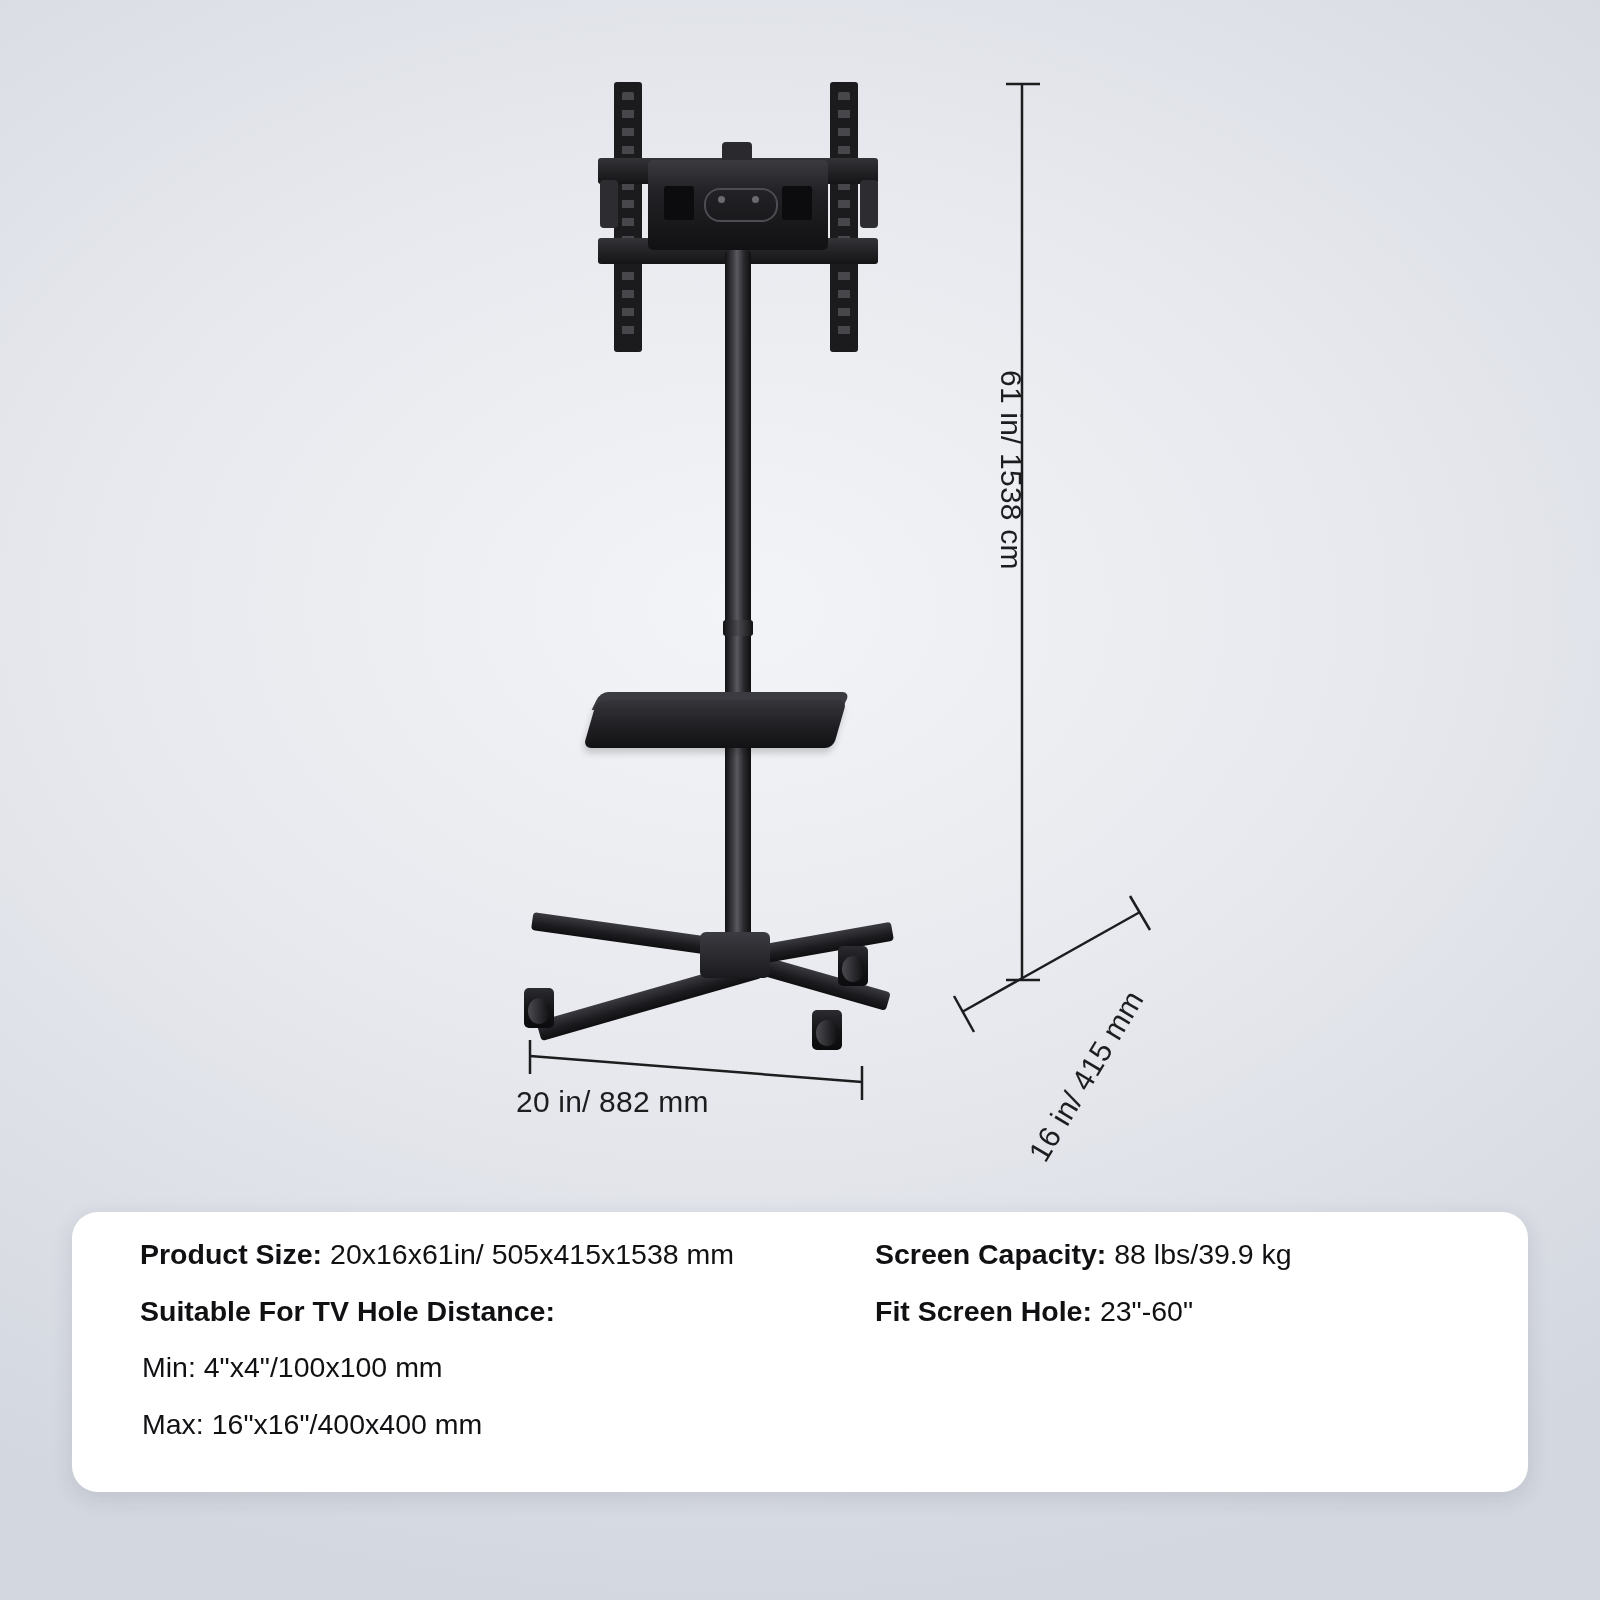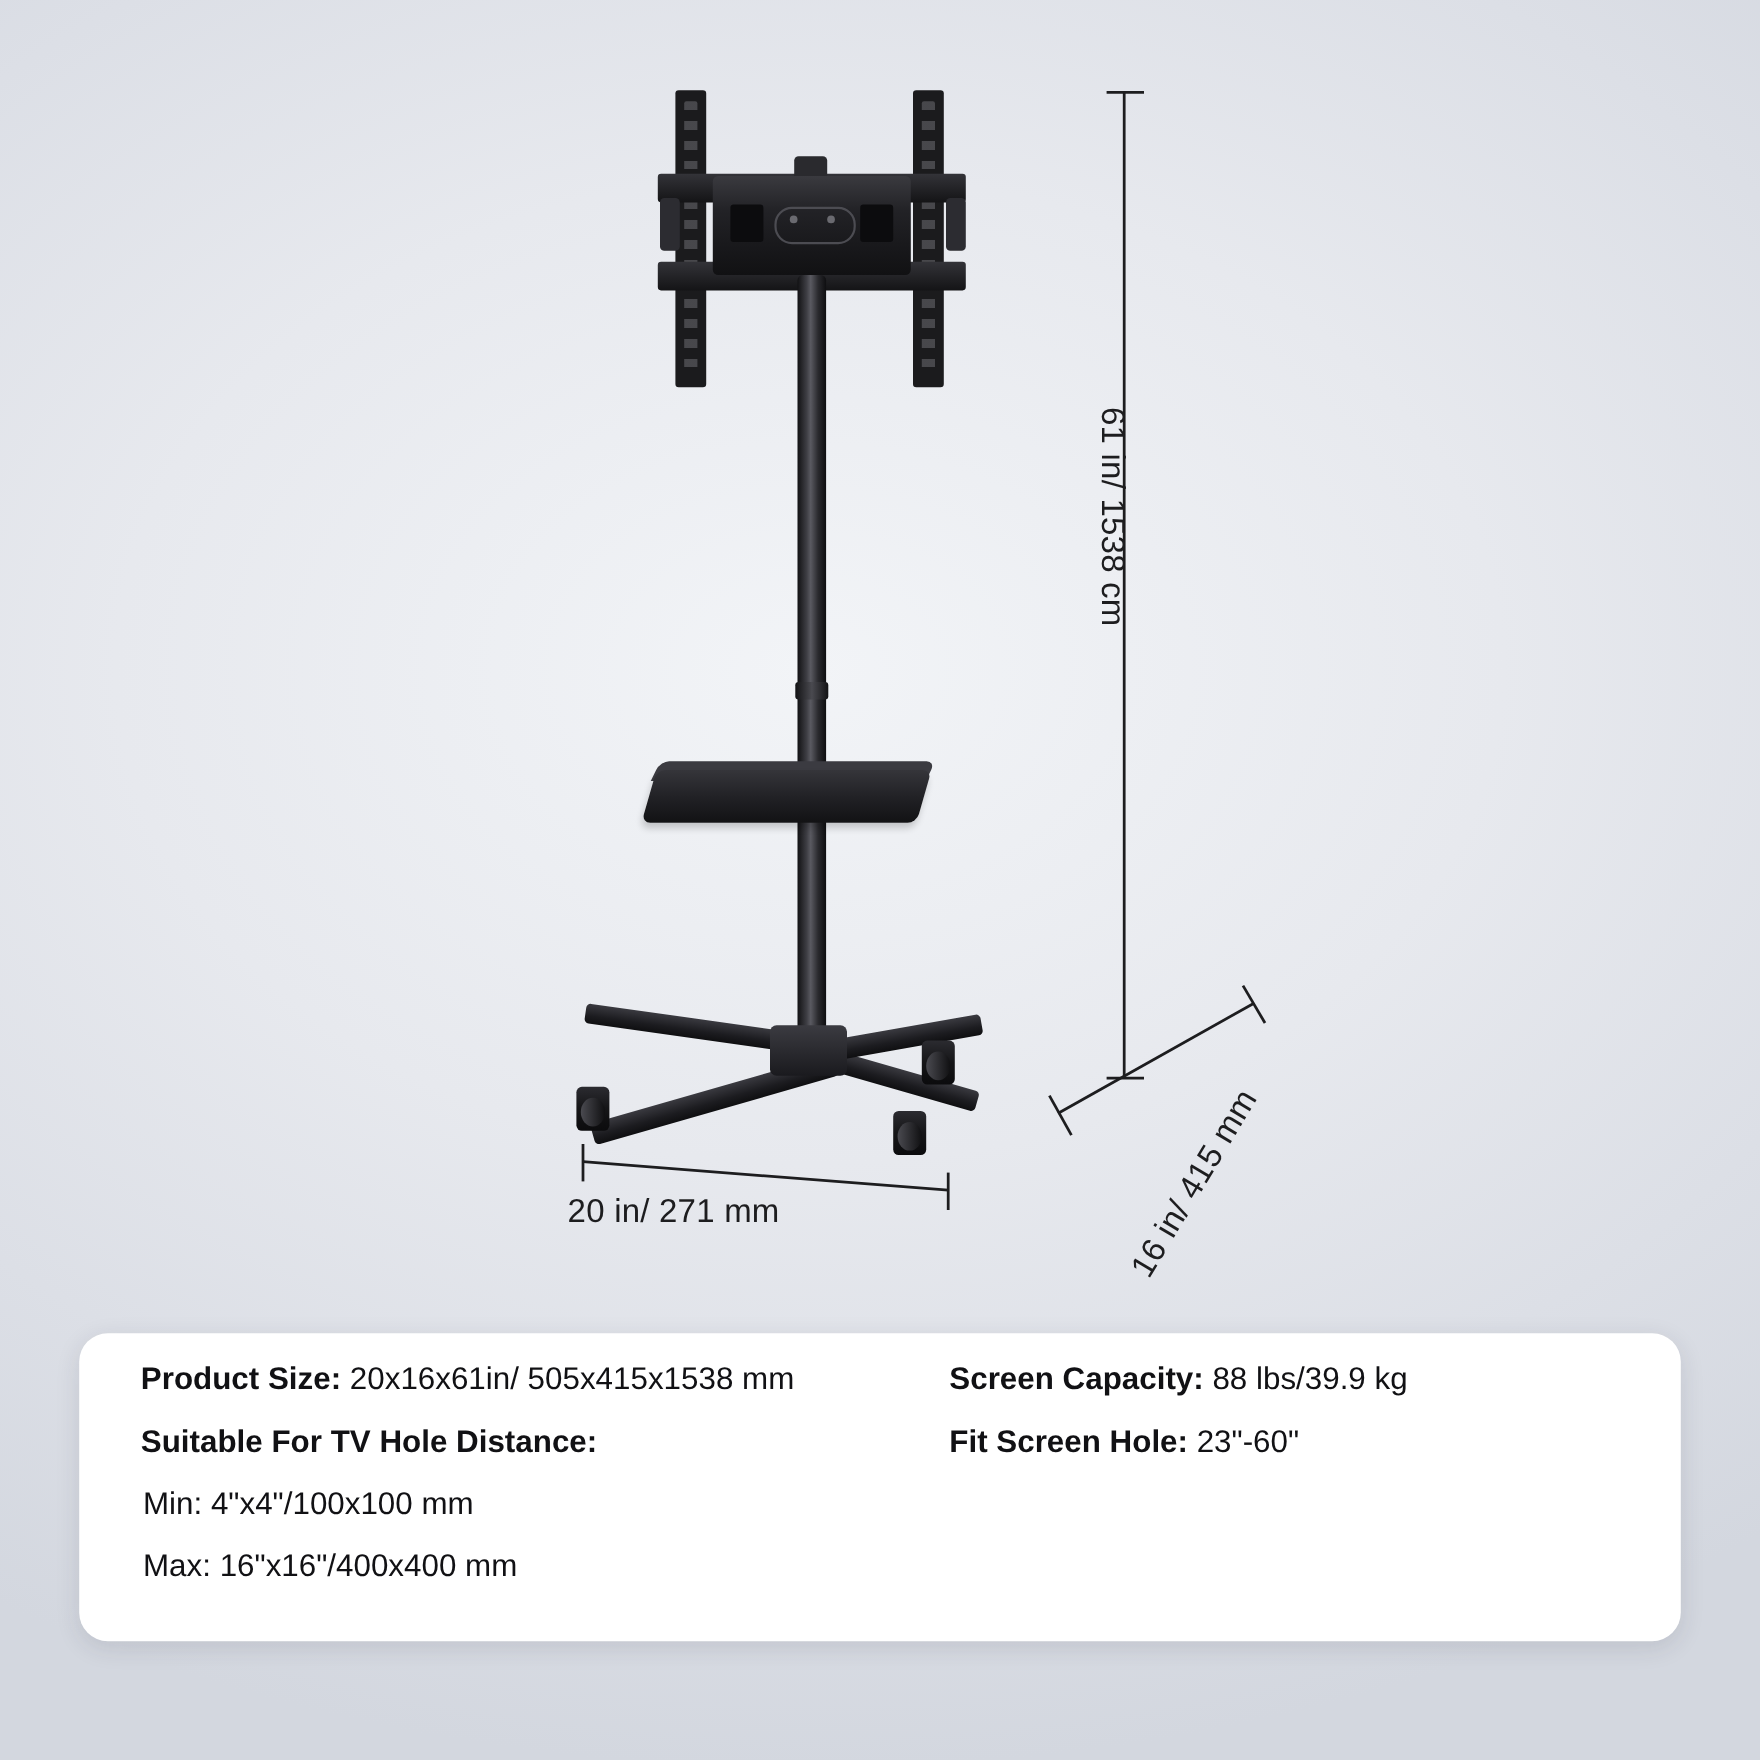--- a/index.html
+++ b/index.html
@@ -258,21 +258,21 @@
     left: 72px;
     top: 1212px;
     width: 1456px;
     height: 280px;
     background: #ffffff;
     border-radius: 26px;
     box-shadow: 0 6px 22px rgba(40,45,60,.12);
   }
   .spec-cols {
     position: absolute;
-    left: 56px;
+    left: 68px;
     top: 28px;
     right: 40px;
     display: flex;
   }
   .spec-col-left { width: 735px; }
   .spec-col-right { flex: 1; }
   .spec-line {
     font-size: 28.5px;
     color: #111114;
     line-height: 1.0;
@@ -339,21 +339,21 @@
     <line x1="954" y1="996" x2="974" y2="1032" stroke="#1d1d1f" stroke-width="2.5"></line>
     <line x1="1130" y1="896" x2="1150" y2="930" stroke="#1d1d1f" stroke-width="2.5"></line>
 
     <line x1="530" y1="1056" x2="862" y2="1082" stroke="#1d1d1f" stroke-width="2.5"></line>
     <line x1="530" y1="1040" x2="530" y2="1074" stroke="#1d1d1f" stroke-width="2.5"></line>
     <line x1="862" y1="1066" x2="862" y2="1100" stroke="#1d1d1f" stroke-width="2.5"></line>
   </svg>
 
   <div class="dim-label dim-height">61 in/ 1538 cm</div>
   <div class="dim-label dim-depth">16 in/ 415 mm</div>
-  <div class="dim-label dim-width">20 in/ 271 mm</div>
+  <div class="dim-label dim-width">20 in/ 882 mm</div>
 
   <div class="spec-card">
     <div class="spec-cols">
       <div class="spec-col-left">
         <div class="spec-line">
           <span class="k">Product Size:</span><span class="v"> 20x16x61in/ 505x415x1538 mm</span>
         </div>
         <div class="spec-line">
           <span class="k">Suitable For TV Hole Distance:</span><span class="v"></span>
         </div>

